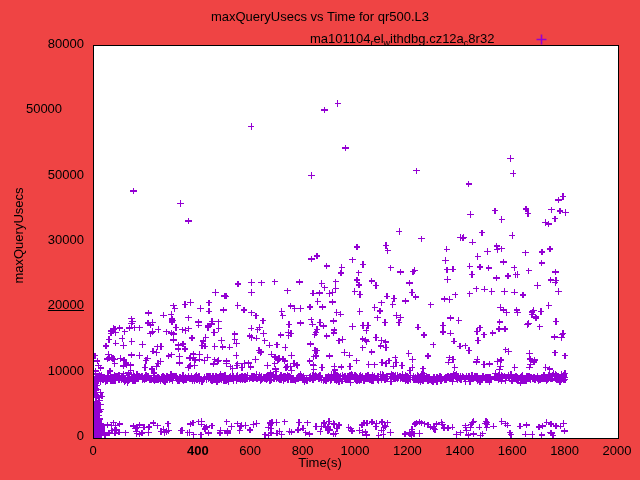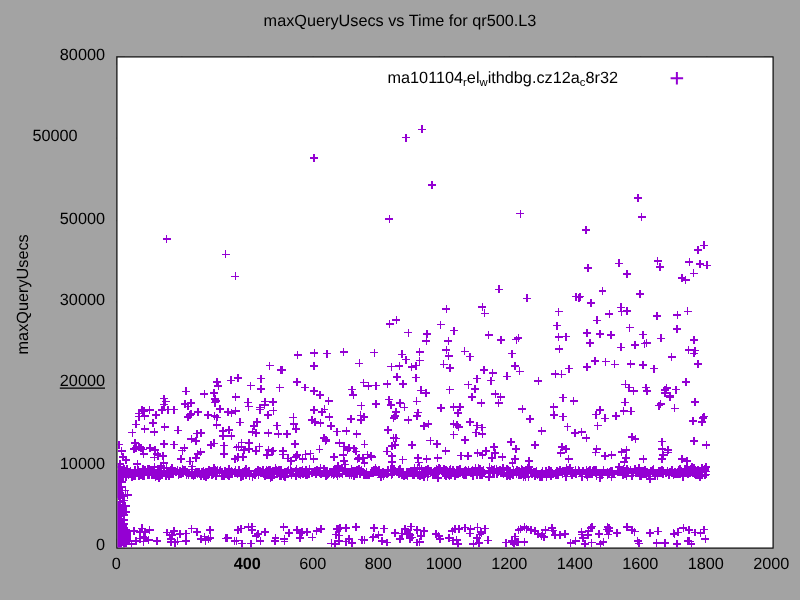--- a/index.html
+++ b/index.html
@@ -4,21 +4,21 @@
 <style>
   html, body {
     margin: 0;
     padding: 0;
     background: #ffffff;
   }
   #plot-root {
     position: relative;
     width: 640px;
     height: 480px;
-    background: #a3a3a3;
+    background: #ef4444;
     font-family: "Liberation Sans", sans-serif;
     overflow: hidden;
     -webkit-font-smoothing: antialiased;
   }
   #chart-title {
     position: absolute;
     left: 0;
     top: 9px;
     width: 640px;
     text-align: center;
@@ -81,21 +81,21 @@
     text-align: center;
     font-size: 13px;
     color: #000000;
     transform: rotate(-90deg);
     transform-origin: 50% 50%;
     white-space: nowrap;
   }
   #legend {
     position: absolute;
     left: 310px;
-    top: 52px;
+    top: 29px;
     height: 20px;
     display: flex;
     align-items: center;
     white-space: nowrap;
     text-align: right;
   }
   #legend-label {
     font-size: 13px;
     color: #000000;
   }
@@ -111,20 +111,21 @@
   }
 </style>
 </head>
 <body>
 
 <div id="plot-root">
 
   <div id="chart-title">maxQueryUsecs vs Time for qr500.L3</div>
 
   <div id="yaxis-label">maxQueryUsecs</div>
+  <div id="xaxis-label">Time(s)</div>
 
   <div id="ytick-labels">
       <div class="ytick-label" style="left: 4px; top: 428px;">0</div>
       <div class="tick-mark" style="left: 93px; top: 437px; width: 7px; height: 1px;"></div>
       <div class="tick-mark" style="left: 611px; top: 437px; width: 7px; height: 1px;"></div>
       <div class="ytick-label" style="left: 4px; top: 362.667px;">10000</div>
       <div class="tick-mark" style="left: 93px; top: 372px; width: 7px; height: 1px;"></div>
       <div class="tick-mark" style="left: 611px; top: 372px; width: 7px; height: 1px;"></div>
       <div class="ytick-label" style="left: 4px; top: 297.333px; text-decoration: underline;">20000</div>
       <div class="tick-mark" style="left: 93px; top: 306px; width: 7px; height: 1px;"></div>

